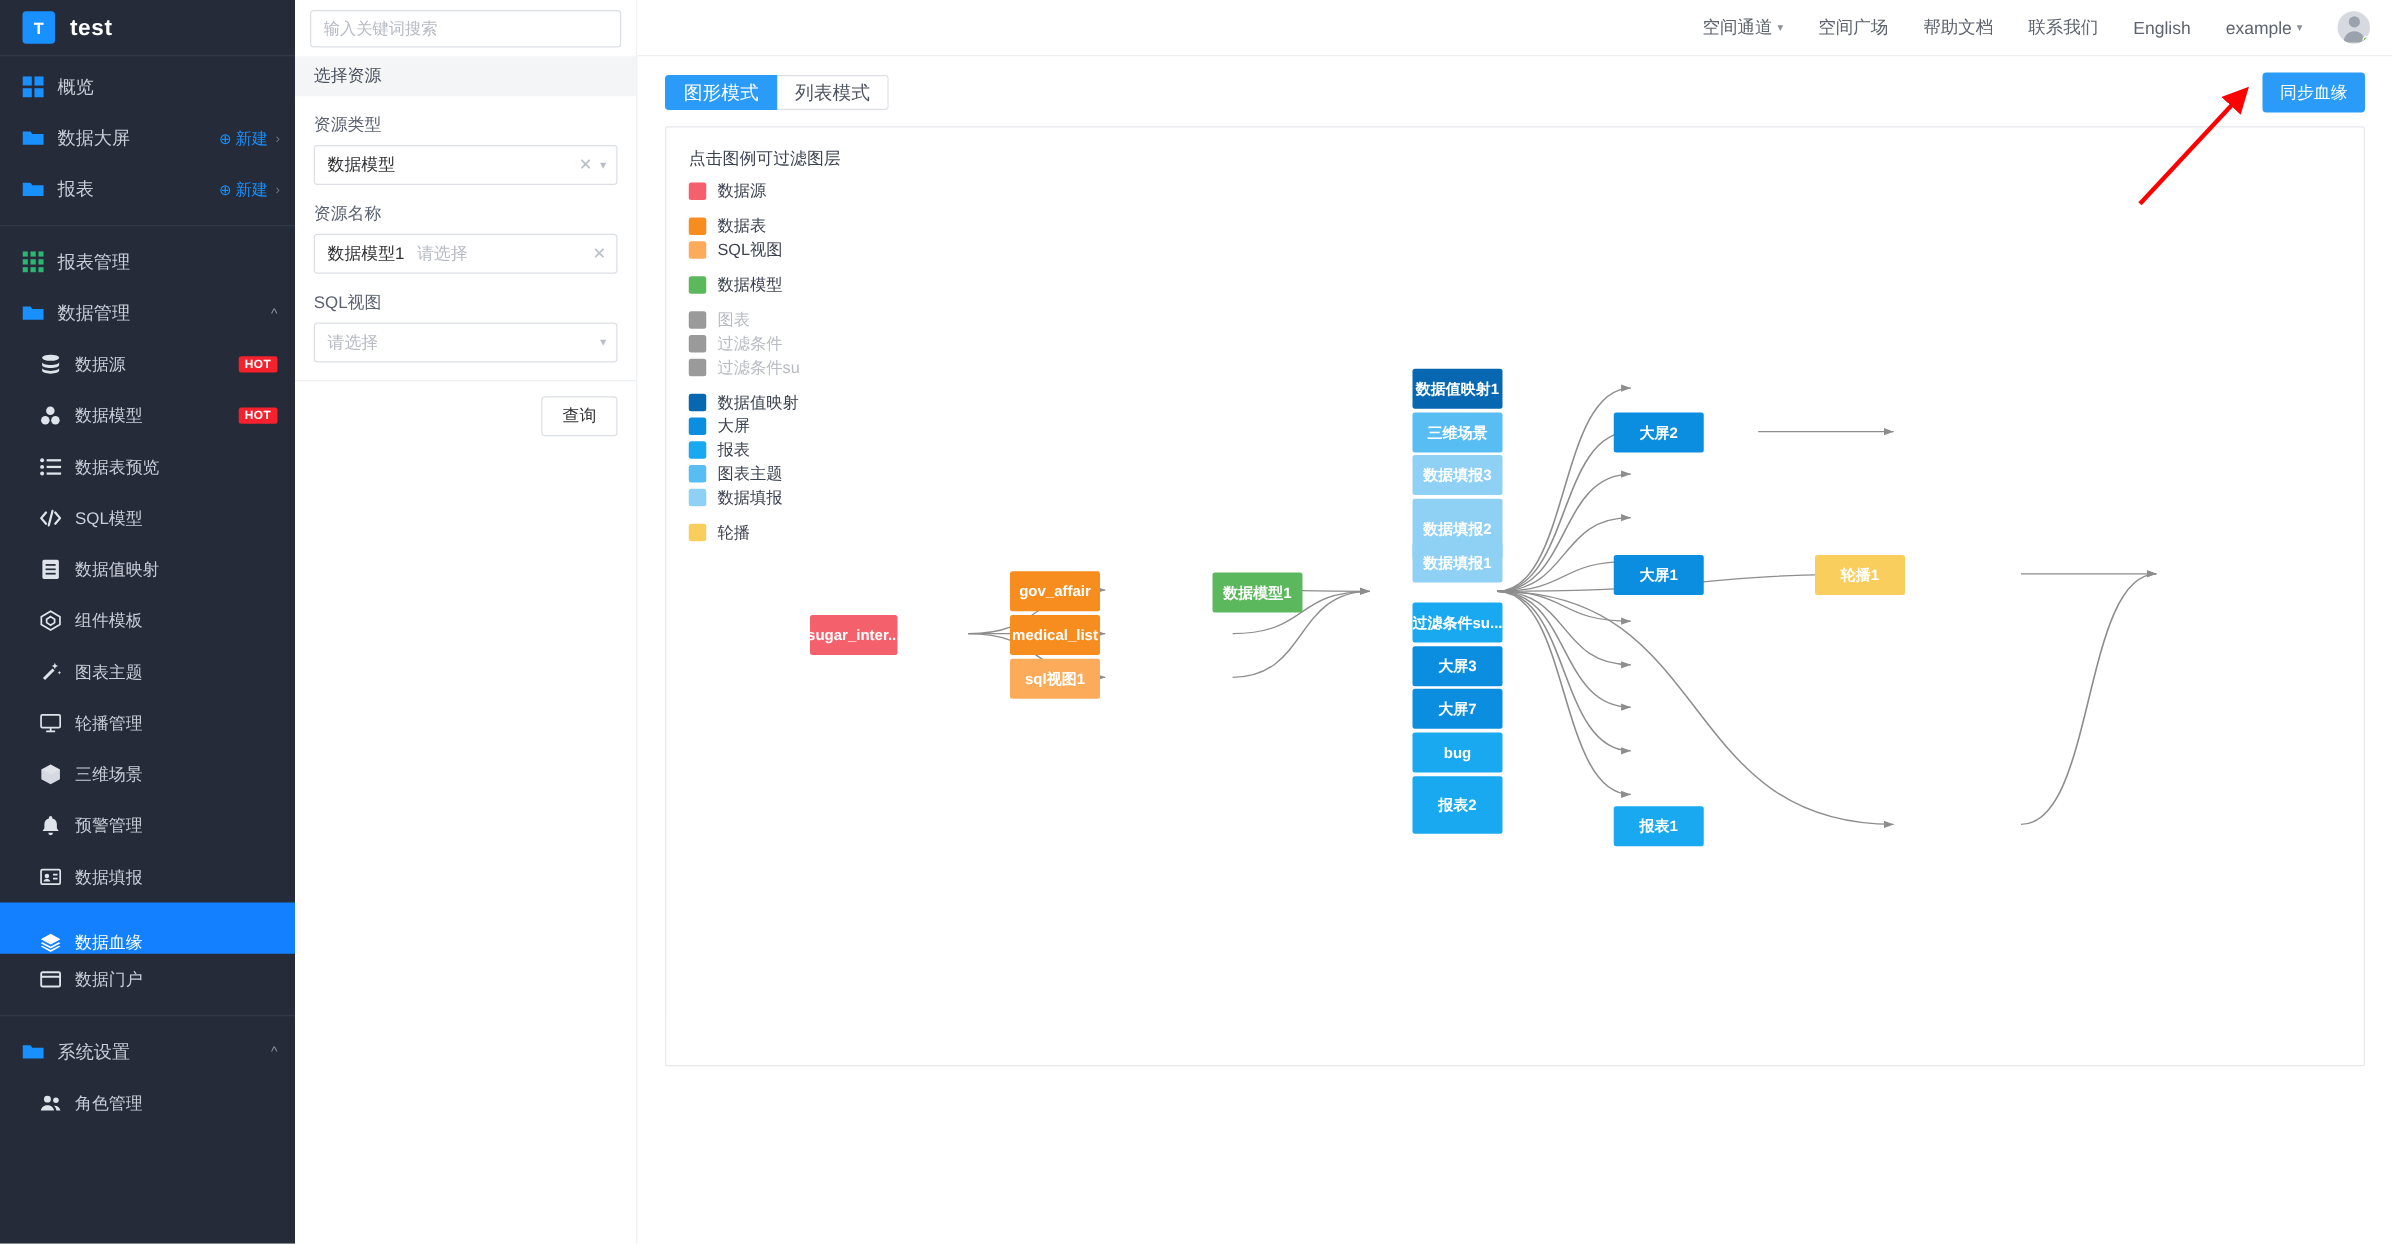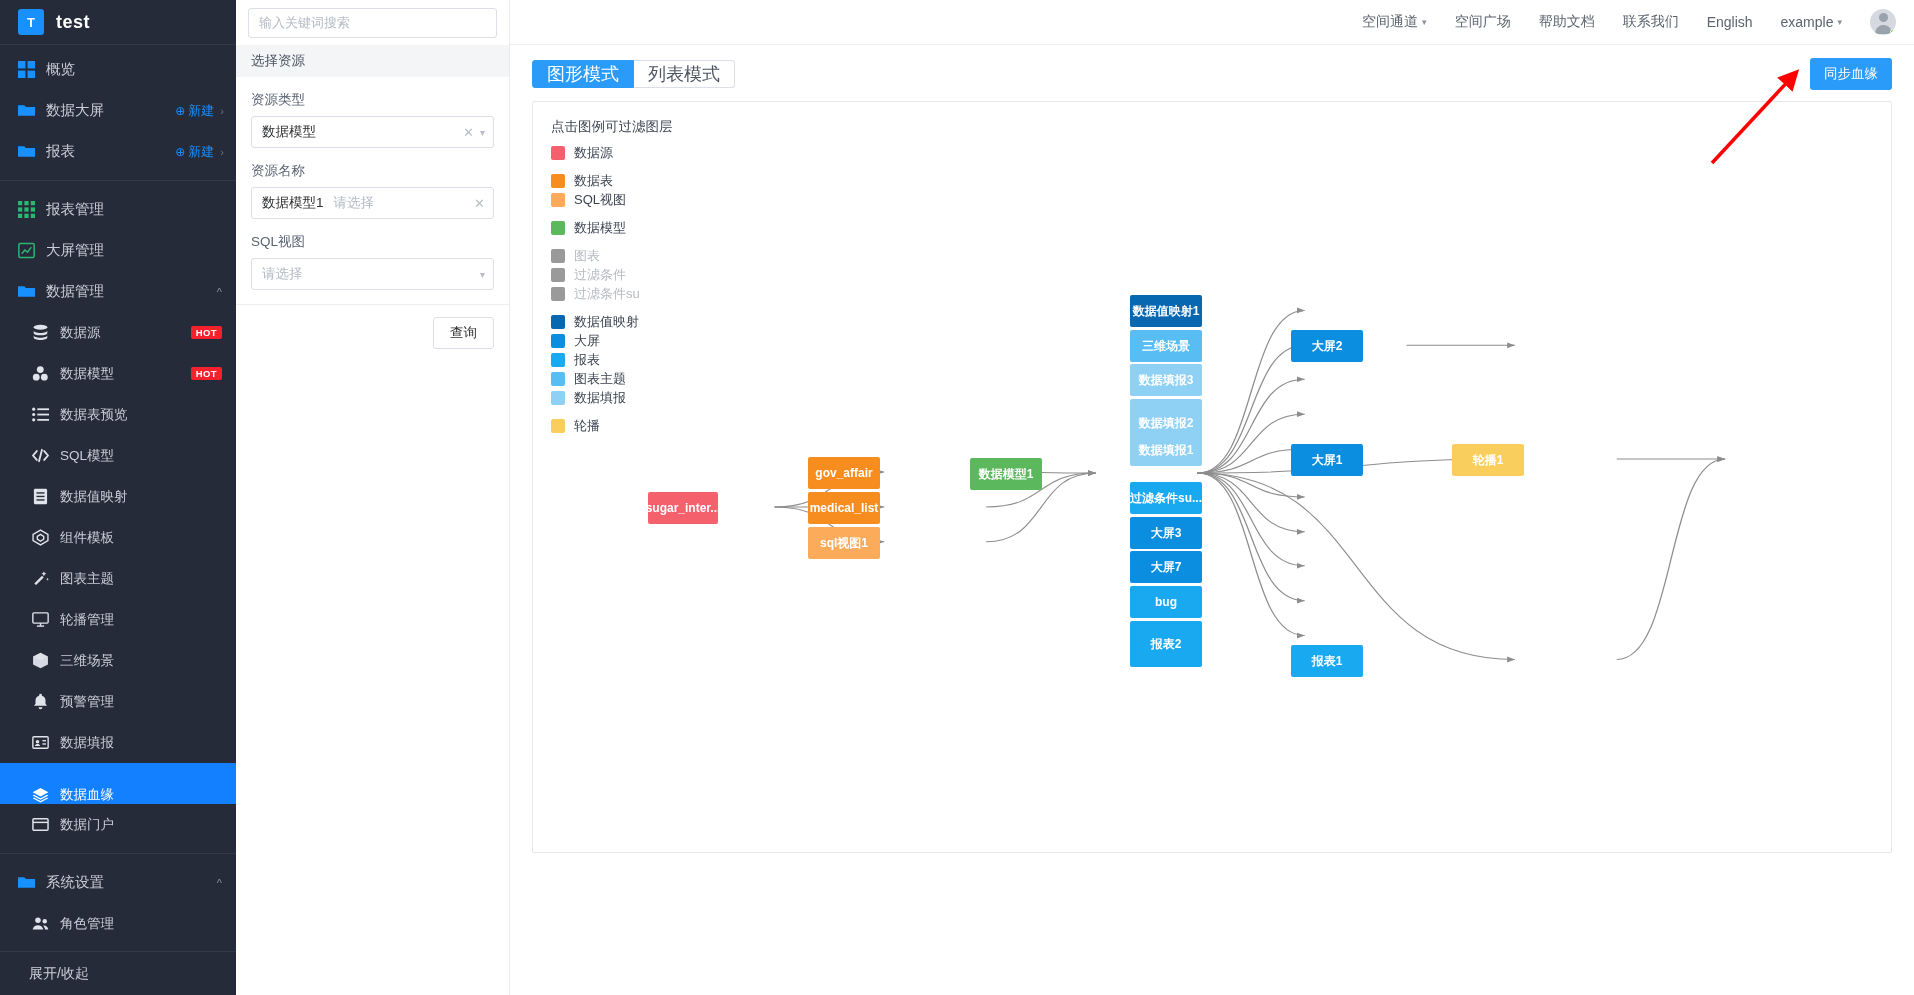--- a/index.html
+++ b/index.html
@@ -74,21 +74,21 @@
             display:flex; align-items:flex-end; justify-content:center; overflow:hidden;}
   .avatar .head { width:9px; height:9px; border-radius:50%; background:#9aa3ad; position:absolute; top:4px;}
   .avatar .body { width:17px; height:9px; border-radius:9px 9px 0 0; background:#9aa3ad; position:absolute; bottom:1px;}
   .avatar .dot { position:absolute; right:0; bottom:0; width:6px; height:6px; border-radius:50%;
                  background:#52c41a; border:1px solid #fff; }
   .tiny-caret { font-size:9px; color:#8a9099; }
 
   .content { padding:12px 22px 0 22px; position:relative; }
   .toolbar { display:flex; align-items:center; height:34px; }
   .tabs { display:flex; }
-  .tab { height:28px; padding:0 14px; border:1px solid #dcdfe6; font-size:18px;
+  .tab { height:28px; padding:0 14px; border:1px solid #dcdfe6; font-size:15px;
          display:flex; align-items:center; color:#4e5562; background:#fff; cursor:pointer;}
   .tab:first-child { border-radius:3px 0 0 3px; }
   .tab:last-child { border-radius:0 3px 3px 0; border-left:none;}
   .tab.active { background:#2b9bfa; border-color:#2b9bfa; color:#fff; }
   .btn-sync { margin-left:auto; background:#2b9bfa; color:#fff; border:none; border-radius:3px;
               padding:7px 14px; font-size:13.5px; cursor:pointer;}
 
   .graph-card { margin-top:10px; border:1px solid #e6e8ec; border-radius:2px;
                 height:752px; position:relative; background:#fff; overflow:hidden;}
   .legend { position:absolute; left:18px; top:16px; }
@@ -169,29 +169,20 @@
               <rect x="12" y="6" width="4" height="4"></rect>
               <rect x="0" y="12" width="4" height="4"></rect>
               <rect x="6" y="12" width="4" height="4"></rect>
               <rect x="12" y="12" width="4" height="4"></rect>
             </svg>
           </span>
           <span class="nav-label">报表管理</span>
         </div>
         <div class="nav-item">
           <span class="ico">
-            <svg viewBox="0 0 16 16" fill="none" stroke="#2bb673" stroke-width="1.4">
-              <rect x="0.8" y="1.5" width="14.4" height="13" rx="1"></rect>
-              <polyline points="3.5,11 6.5,7.5 9,9.5 12.5,4.8" stroke="#2bb673" fill="none"></polyline>
-            </svg>
-          </span>
-          <span class="nav-label">大屏管理</span>
-        </div>
-        <div class="nav-item">
-          <span class="ico">
             <svg viewBox="0 0 16 16" fill="#1890ff">
               <path d="M0 3h6l1.4 1.8H16V13H0z"></path>
             </svg>
           </span>
           <span class="nav-label">数据管理</span>
           <span class="caret-up">^</span>
         </div>
         <div class="nav-item sub">
           <span class="ico">
             <svg viewBox="0 0 16 16" fill="#dfe3ea">
@@ -342,31 +333,20 @@
               <circle cx="5.6" cy="5" r="2.6"></circle>
               <circle cx="12" cy="5.8" r="2.1"></circle>
               <path d="M0.6 13.6c.5-2.6 2.6-4 5-4s4.5 1.4 5 4z"></path>
               <path d="M11.1 9.9c2 0 3.8 1.2 4.3 3.7h-3.1c-.2-1.5-.8-2.7-1.8-3.6z"></path>
             </svg>
           </span>
           <span class="nav-label">角色管理</span>
         </div>
         <div class="nav-item sub"></div>
       </nav>
-    <div class="sidebar-foot">
-      <span class="ico">
-        <svg viewBox="0 0 16 16" fill="#c9ced8">
-            <rect x="0" y="2" width="16" height="1.6"></rect>
-            <rect x="5" y="6" width="11" height="1.6"></rect>
-            <rect x="0" y="10" width="16" height="1.6"></rect>
-            <path d="M0 5.2 L3.6 7.2 L0 9.2 Z"></path>
-          </svg>
-      </span>
-      <span>展开/收起</span>
-    </div>
   </aside>
 
   <section class="filter-col">
     <div class="searchbar">
       <input class="search-input" type="text" placeholder="输入关键词搜索" style="">
     </div>
     <div class="panel-head">选择资源</div>
     <div class="panel-body" id="filter-fields">
         <div class="field-label">资源类型</div>
         <div class="select-box">

